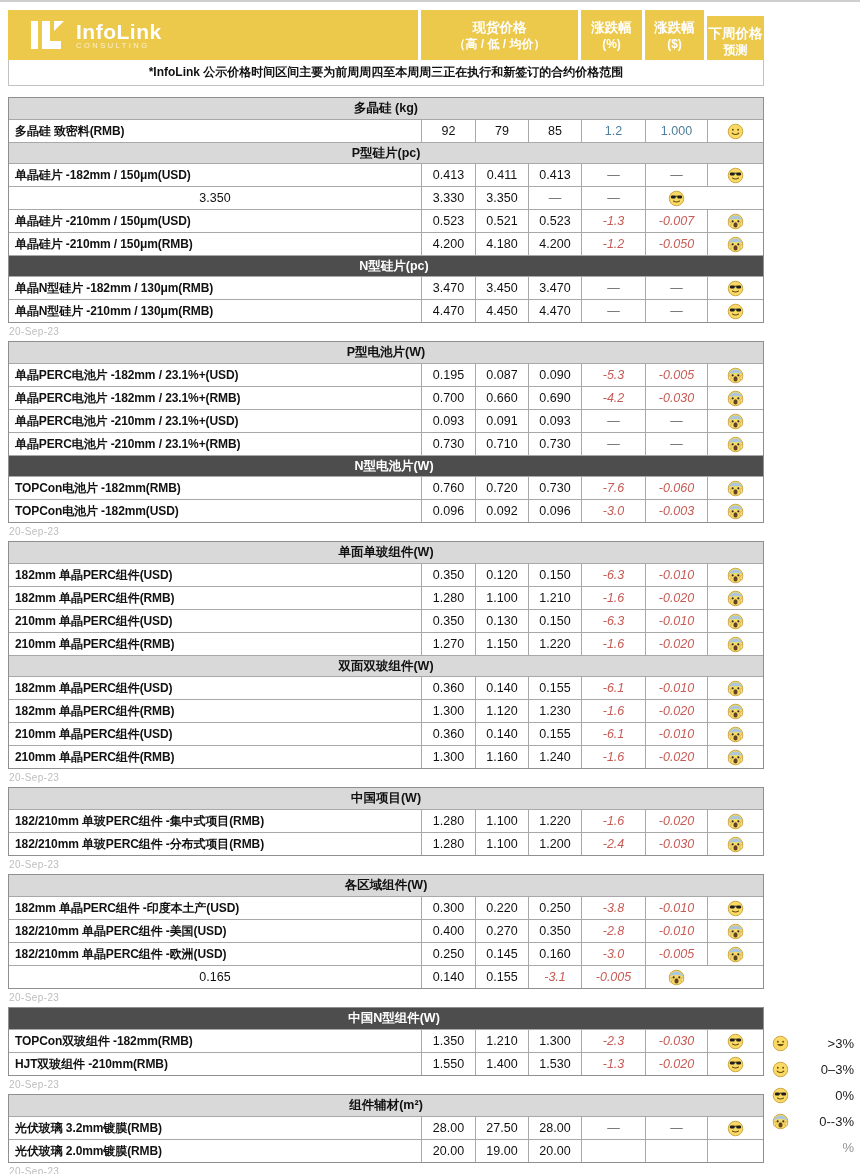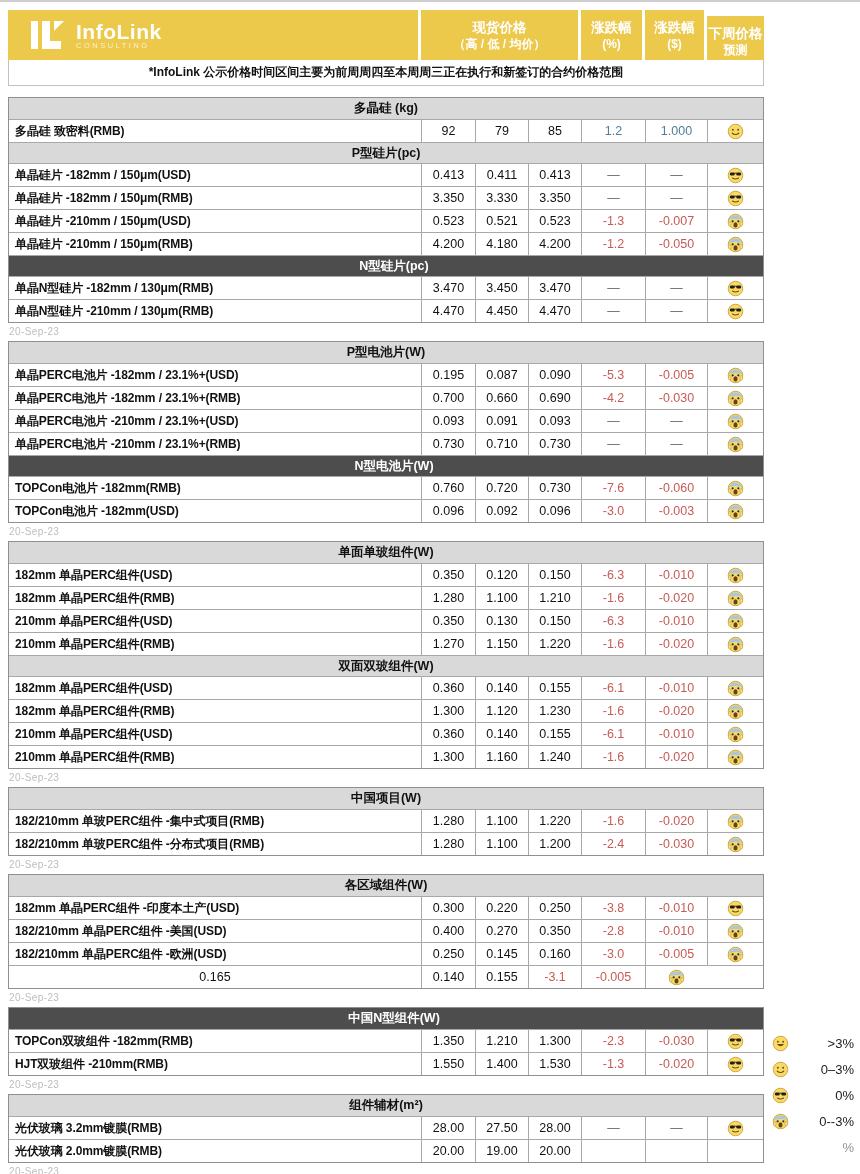--- a/index.html
+++ b/index.html
@@ -40,21 +40,21 @@
   .block{border:1px solid var(--outer);background:#fff;}
   .block>*+*{border-top:1px solid var(--border);}
   .sec{height:21px;line-height:20px;text-align:center;font-weight:bold;font-size:12.5px;
        background:var(--sec-light);color:#111;}
   .sec.dark{background:var(--sec-dark);color:#fff;padding-left:16px;}
   .row{display:grid;grid-template-columns:412px 54px 53px 53px 64px 62px 1fr;height:23px;}
   .row .c{border-left:1px solid var(--border);display:flex;align-items:center;justify-content:center;
           font-size:12.5px;overflow:hidden;white-space:nowrap;}
   .row .c:first-child{border-left:none;}
   .row .label{justify-content:flex-start;padding-left:6px;font-weight:bold;font-size:12px;letter-spacing:-.1px;}
-  .row .neg{color:var(--neg);}
+  .row .neg{color:var(--neg);font-style:italic;}
   .row .pos{color:var(--pos);}
   .row .dash{color:#666;}
   .emoji-cell{display:flex;align-items:center;justify-content:center;}
   .emoji-cell svg,.legend-icon svg{display:block;}
   .date{height:18px;line-height:14px;font-size:10px;color:#BDBDBD;padding:2px 0 0 1px;letter-spacing:.4px;}
 
   
   .legend{position:absolute;left:764px;top:1031px;width:92px;display:flex;flex-direction:column;gap:6px;}
   .legend-item{display:flex;align-items:center;justify-content:space-between;height:20px;padding:0 2px 0 8px;}
   .legend-label{font-size:13px;color:#222;}
@@ -132,21 +132,20 @@
                 <circle cx="9" cy="9" r="7.7" fill="#FAD964" stroke="#C49B35" stroke-width="0.9"></circle>
                 <rect x="3.1" y="5.7" width="5" height="3.4" rx="1.4" fill="#1e1e1e"></rect>
                 <rect x="9.9" y="5.7" width="5" height="3.4" rx="1.4" fill="#1e1e1e"></rect>
                 <rect x="7.5" y="6.1" width="3" height="0.9" fill="#1e1e1e"></rect>
                 <path d="M5.8 11.6 Q9 13.8 12.2 11.6" stroke="#66500a" stroke-width="1.1" fill="none" stroke-linecap="round"></path>
               </svg>
             </span>
           </div>
   </div>
         <div class="row">
-    <div class="c label">单晶硅片 -182mm / 150μm(RMB)</div>
     <div class="c">3.350</div>
     <div class="c">3.330</div>
     <div class="c">3.350</div>
     <div class="c dash">—</div>
     <div class="c dash">—</div>
     <div class="c emoji-cell">
             <span>
               <svg width="17" height="17" viewBox="0 0 18 18" aria-hidden="true">
                 <circle cx="9" cy="9" r="7.7" fill="#FAD964" stroke="#C49B35" stroke-width="0.9"></circle>
                 <rect x="3.1" y="5.7" width="5" height="3.4" rx="1.4" fill="#1e1e1e"></rect>

